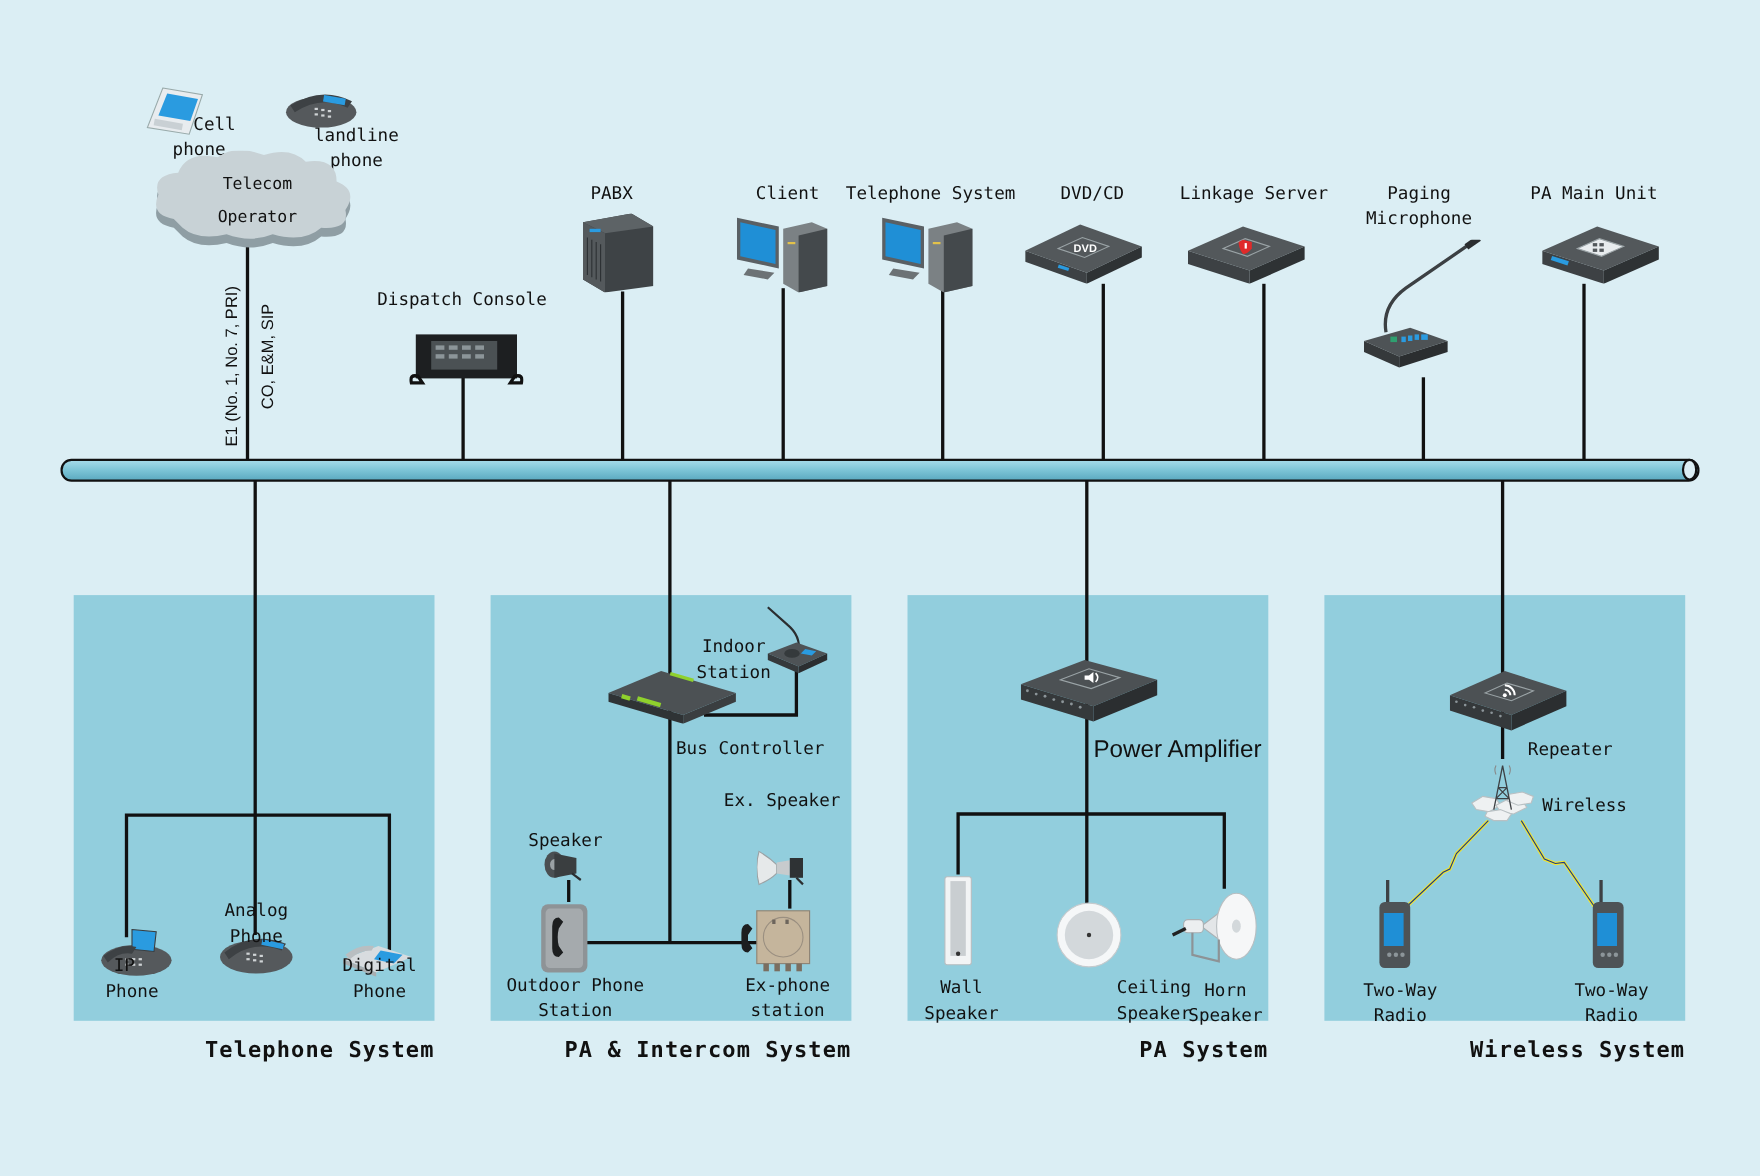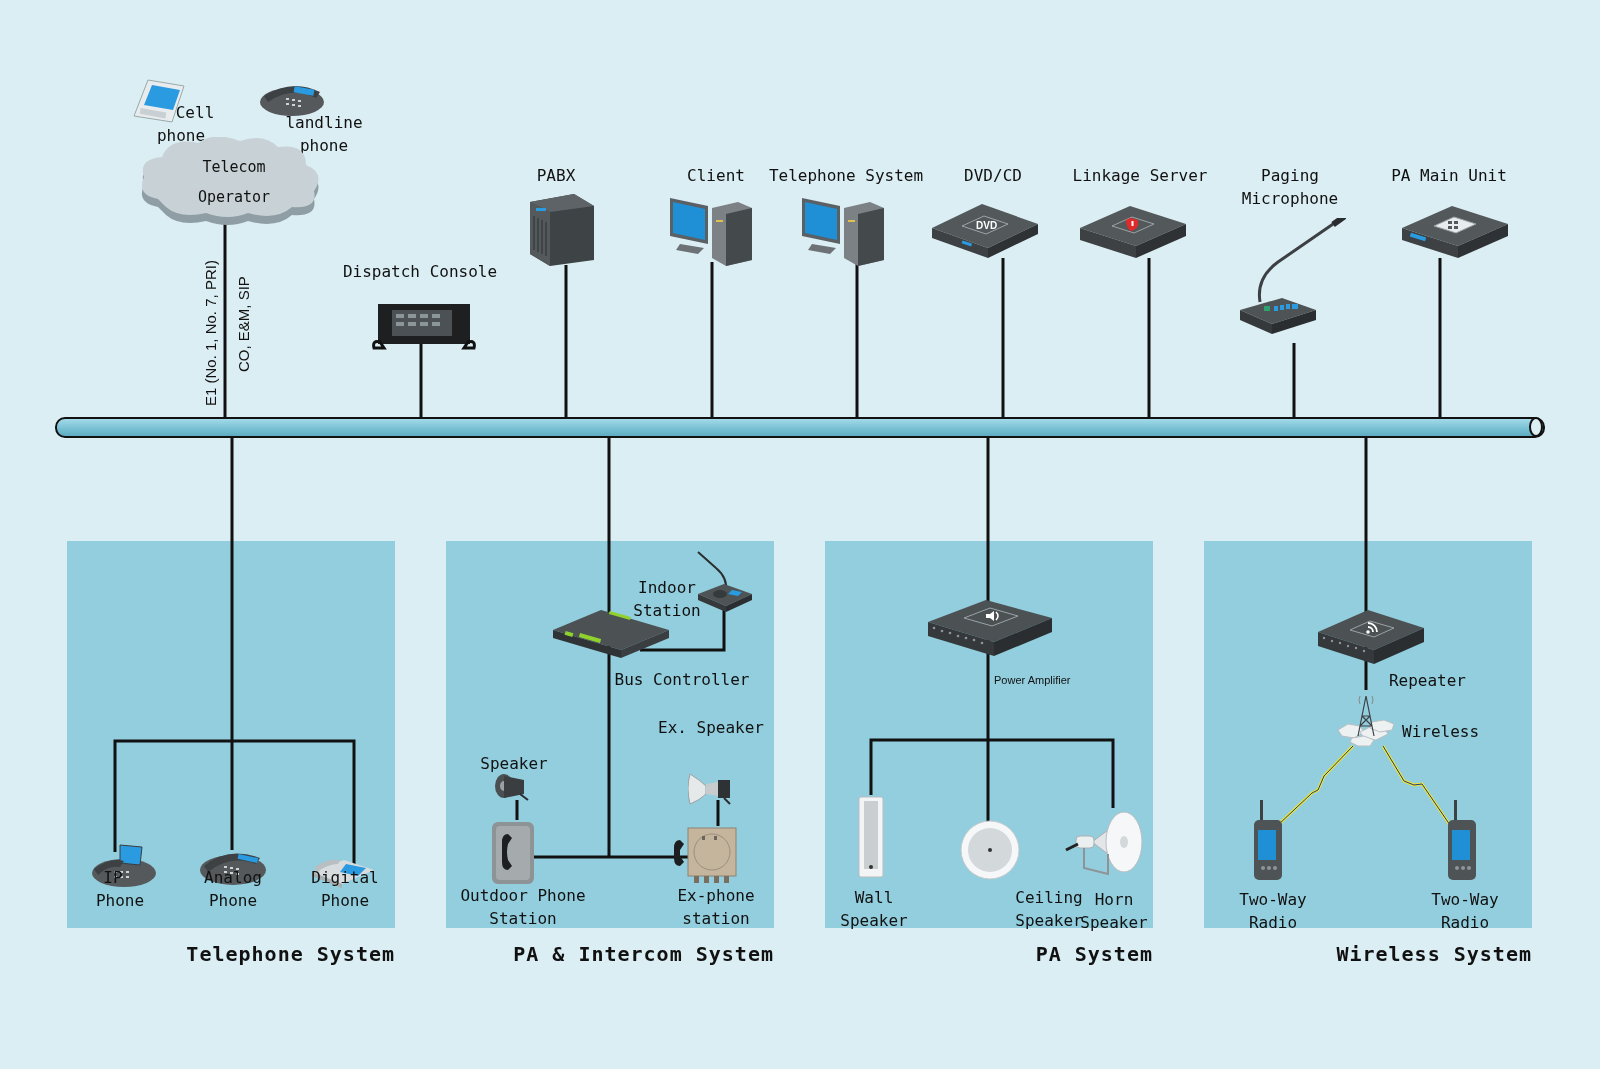--- a/index.html
+++ b/index.html
@@ -2,21 +2,21 @@
 <html><head>
 <meta charset="utf-8">
 <style>
   html,body{margin:0;padding:0;}
   body{width:1600px;height:1069px;background:#dbeef4;position:relative;overflow:hidden;
        font-family:"DejaVu Sans Mono","Liberation Mono",monospace;color:#111;}
   svg.wires{position:absolute;left:0;top:0;width:1600px;height:1069px;}
   .panel{position:absolute;background:#92cedd;}
   .lbl{position:absolute;font-size:16px;line-height:23px;text-align:center;white-space:nowrap;
        font-family:"DejaVu Sans Mono","Liberation Mono",monospace;}
-  .lbl.sans{font-family:"Liberation Sans","DejaVu Sans",sans-serif;font-size:11px;}
+  .lbl.sans{font-family:"Liberation Sans","DejaVu Sans",sans-serif;font-size:22px;}
   .title{position:absolute;font-size:20px;font-weight:bold;text-align:right;white-space:nowrap;
          font-family:"DejaVu Sans Mono","Liberation Mono",monospace;letter-spacing:1px;}
   .vtext{position:absolute;font-size:15px;white-space:nowrap;transform-origin:left top;
          transform:rotate(-90deg);font-family:"Liberation Sans","DejaVu Sans",sans-serif;}
   .dev{position:absolute;}
   .cloud-text{position:absolute;font-size:15px;line-height:30px;text-align:center;
               font-family:"DejaVu Sans Mono","Liberation Mono",monospace;}
 </style>
 </head>
 <body>
@@ -244,21 +244,21 @@
   <rect x="40" y="12" width="20" height="5" fill="#2a9be0" transform="rotate(12 50 14)"></rect>
   <g fill="#cfd3d5">
       <rect x="26" y="22" width="3" height="2"></rect>
       <rect x="32" y="23" width="3" height="2"></rect>
       <rect x="38" y="24" width="3" height="2"></rect>
       <rect x="26" y="27" width="3" height="2"></rect>
       <rect x="32" y="28" width="3" height="2"></rect>
       <rect x="38" y="29" width="3" height="2"></rect>
     </g>
 </svg>
-<div class="lbl" style="left:188px;top:866px;width:90px;">
+<div class="lbl" style="left:188px;top:816px;width:90px;">
   <div>Analog</div>
   <div>Phone</div>
 </div>
 
 <svg class="dev" style="left:310px;top:852px" width="66" height="36" viewBox="0 0 66 36">
   <polygon points="2,20 34,8 64,18 32,32" fill="#d8dcdf"></polygon>
   <polygon points="2,20 32,32 32,36 2,24" fill="#a9aeb1"></polygon>
   <path d="M4 16 Q16 6 30 8 L28 12 Q16 12 8 20 Z" fill="#b9bec1"></path>
   <polygon points="36,12 56,16 48,24 30,20" fill="#2a9be0"></polygon>
 </svg>

